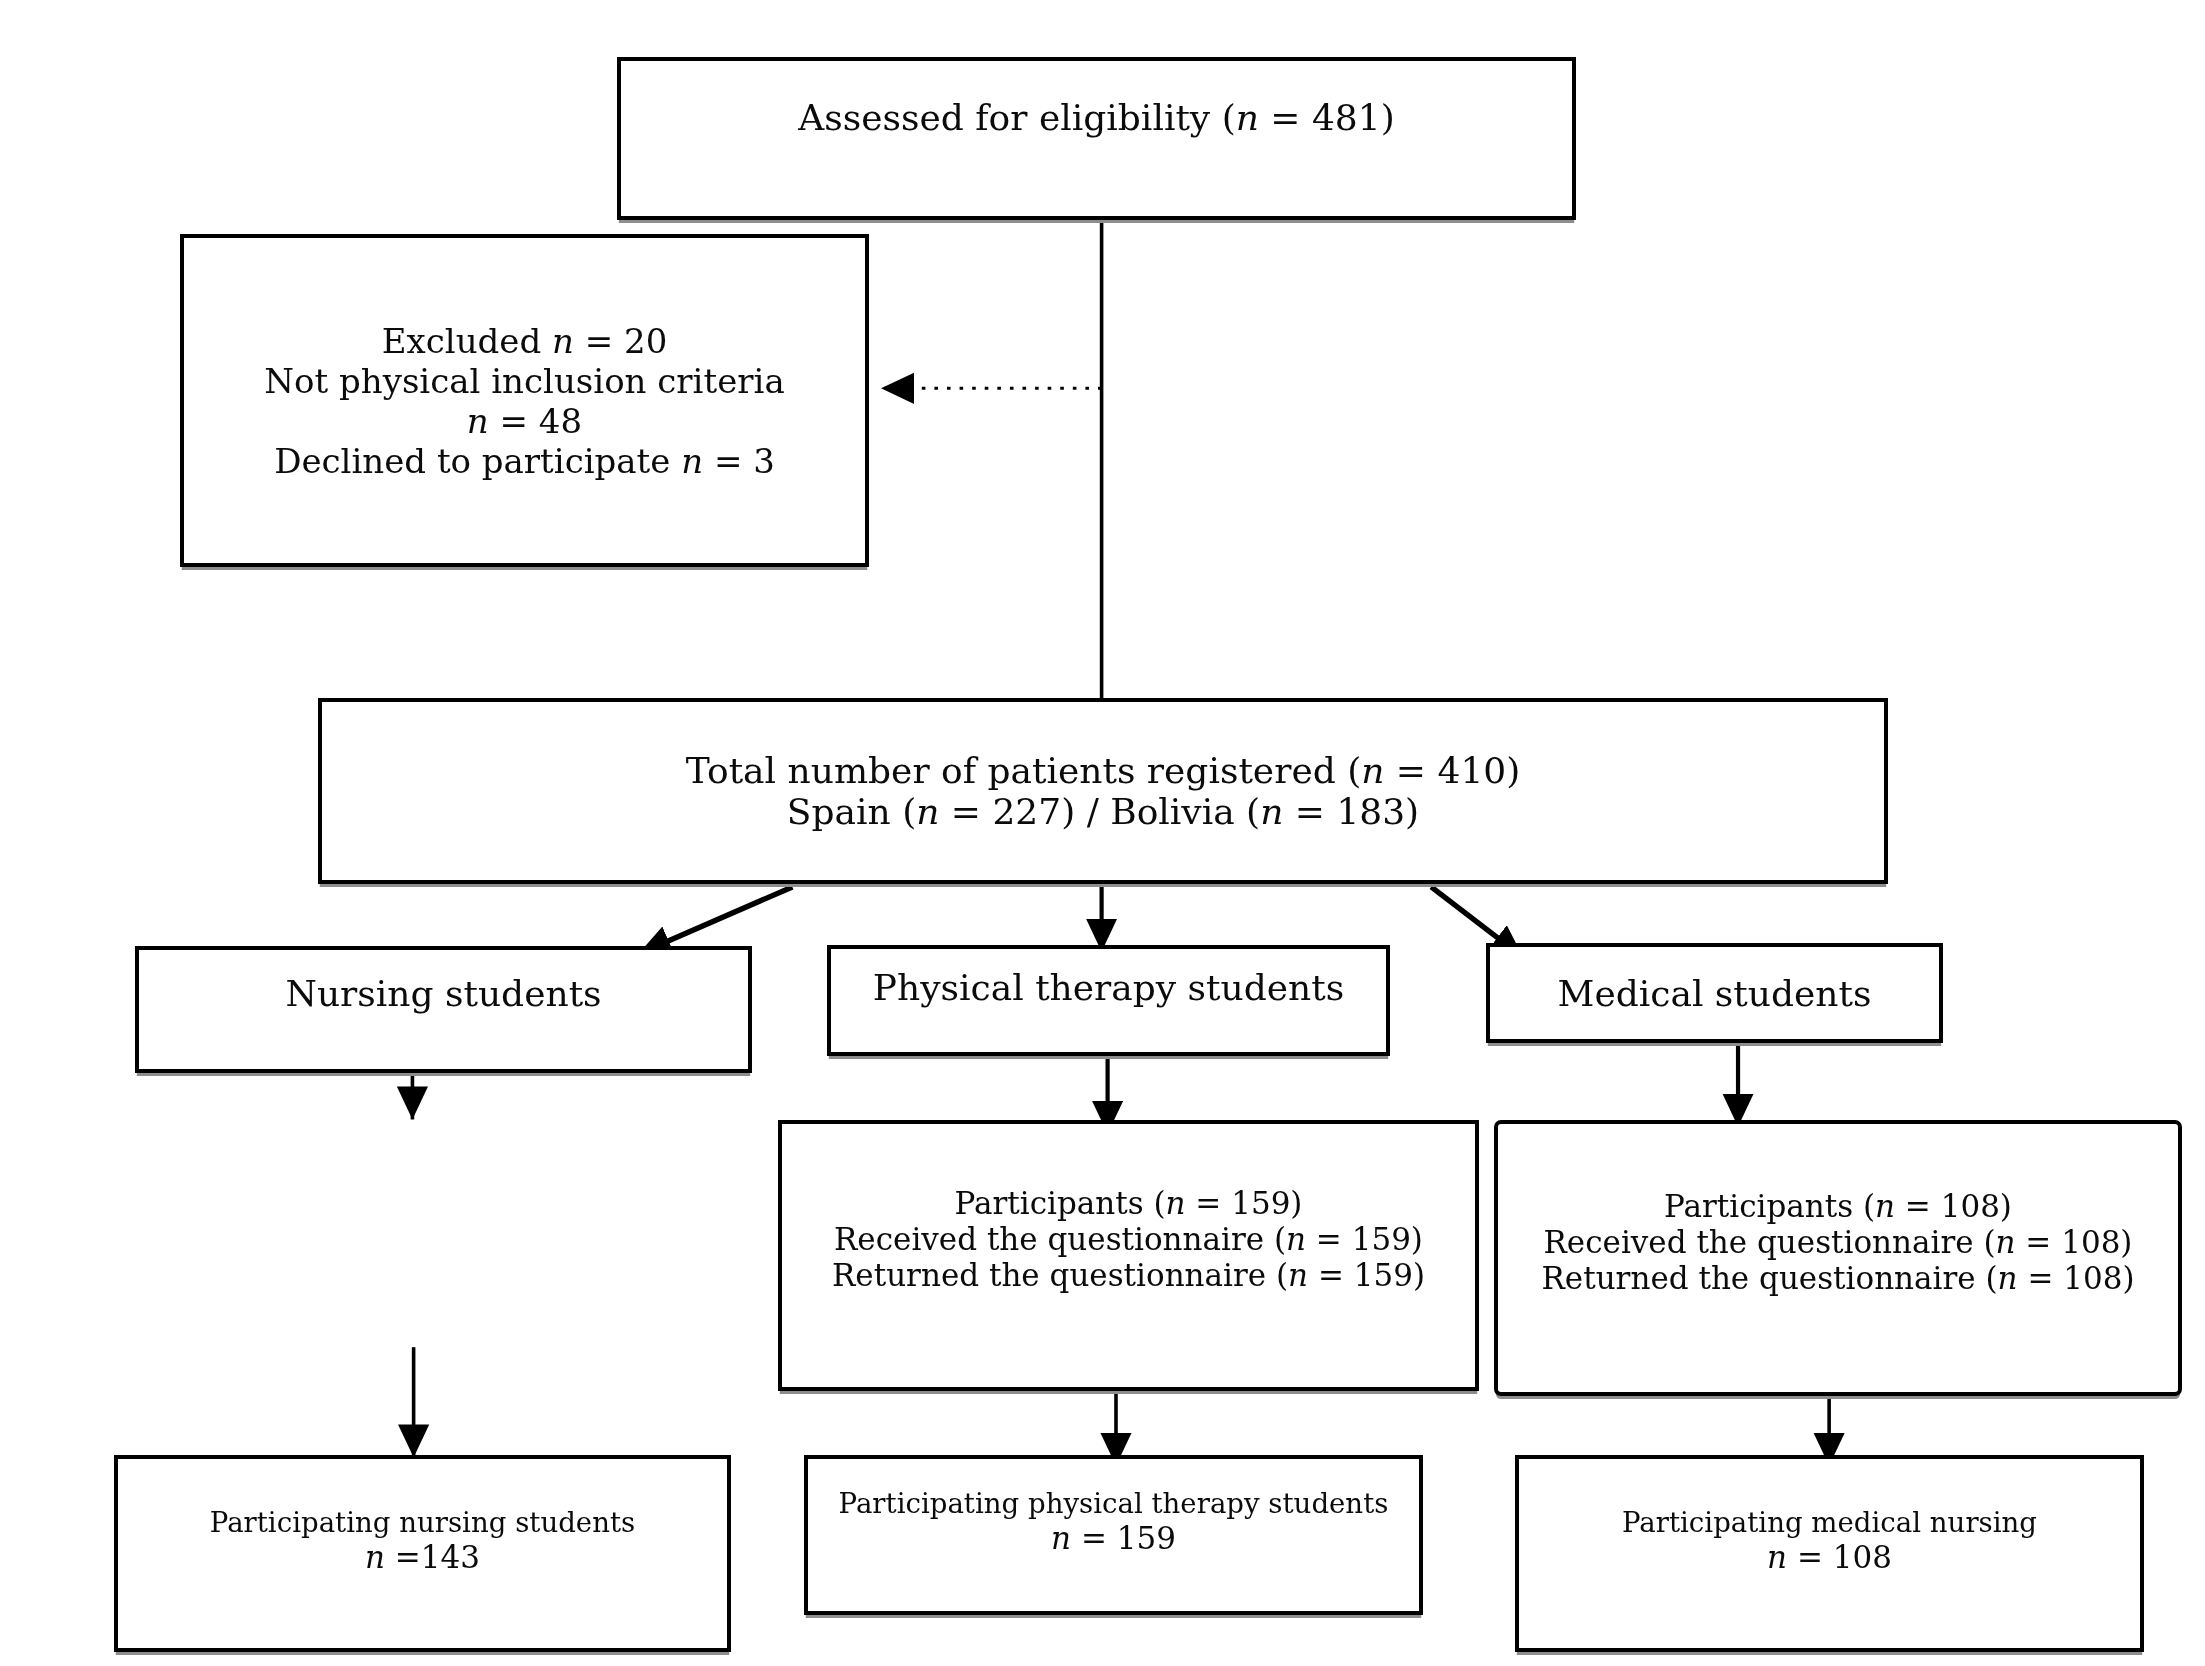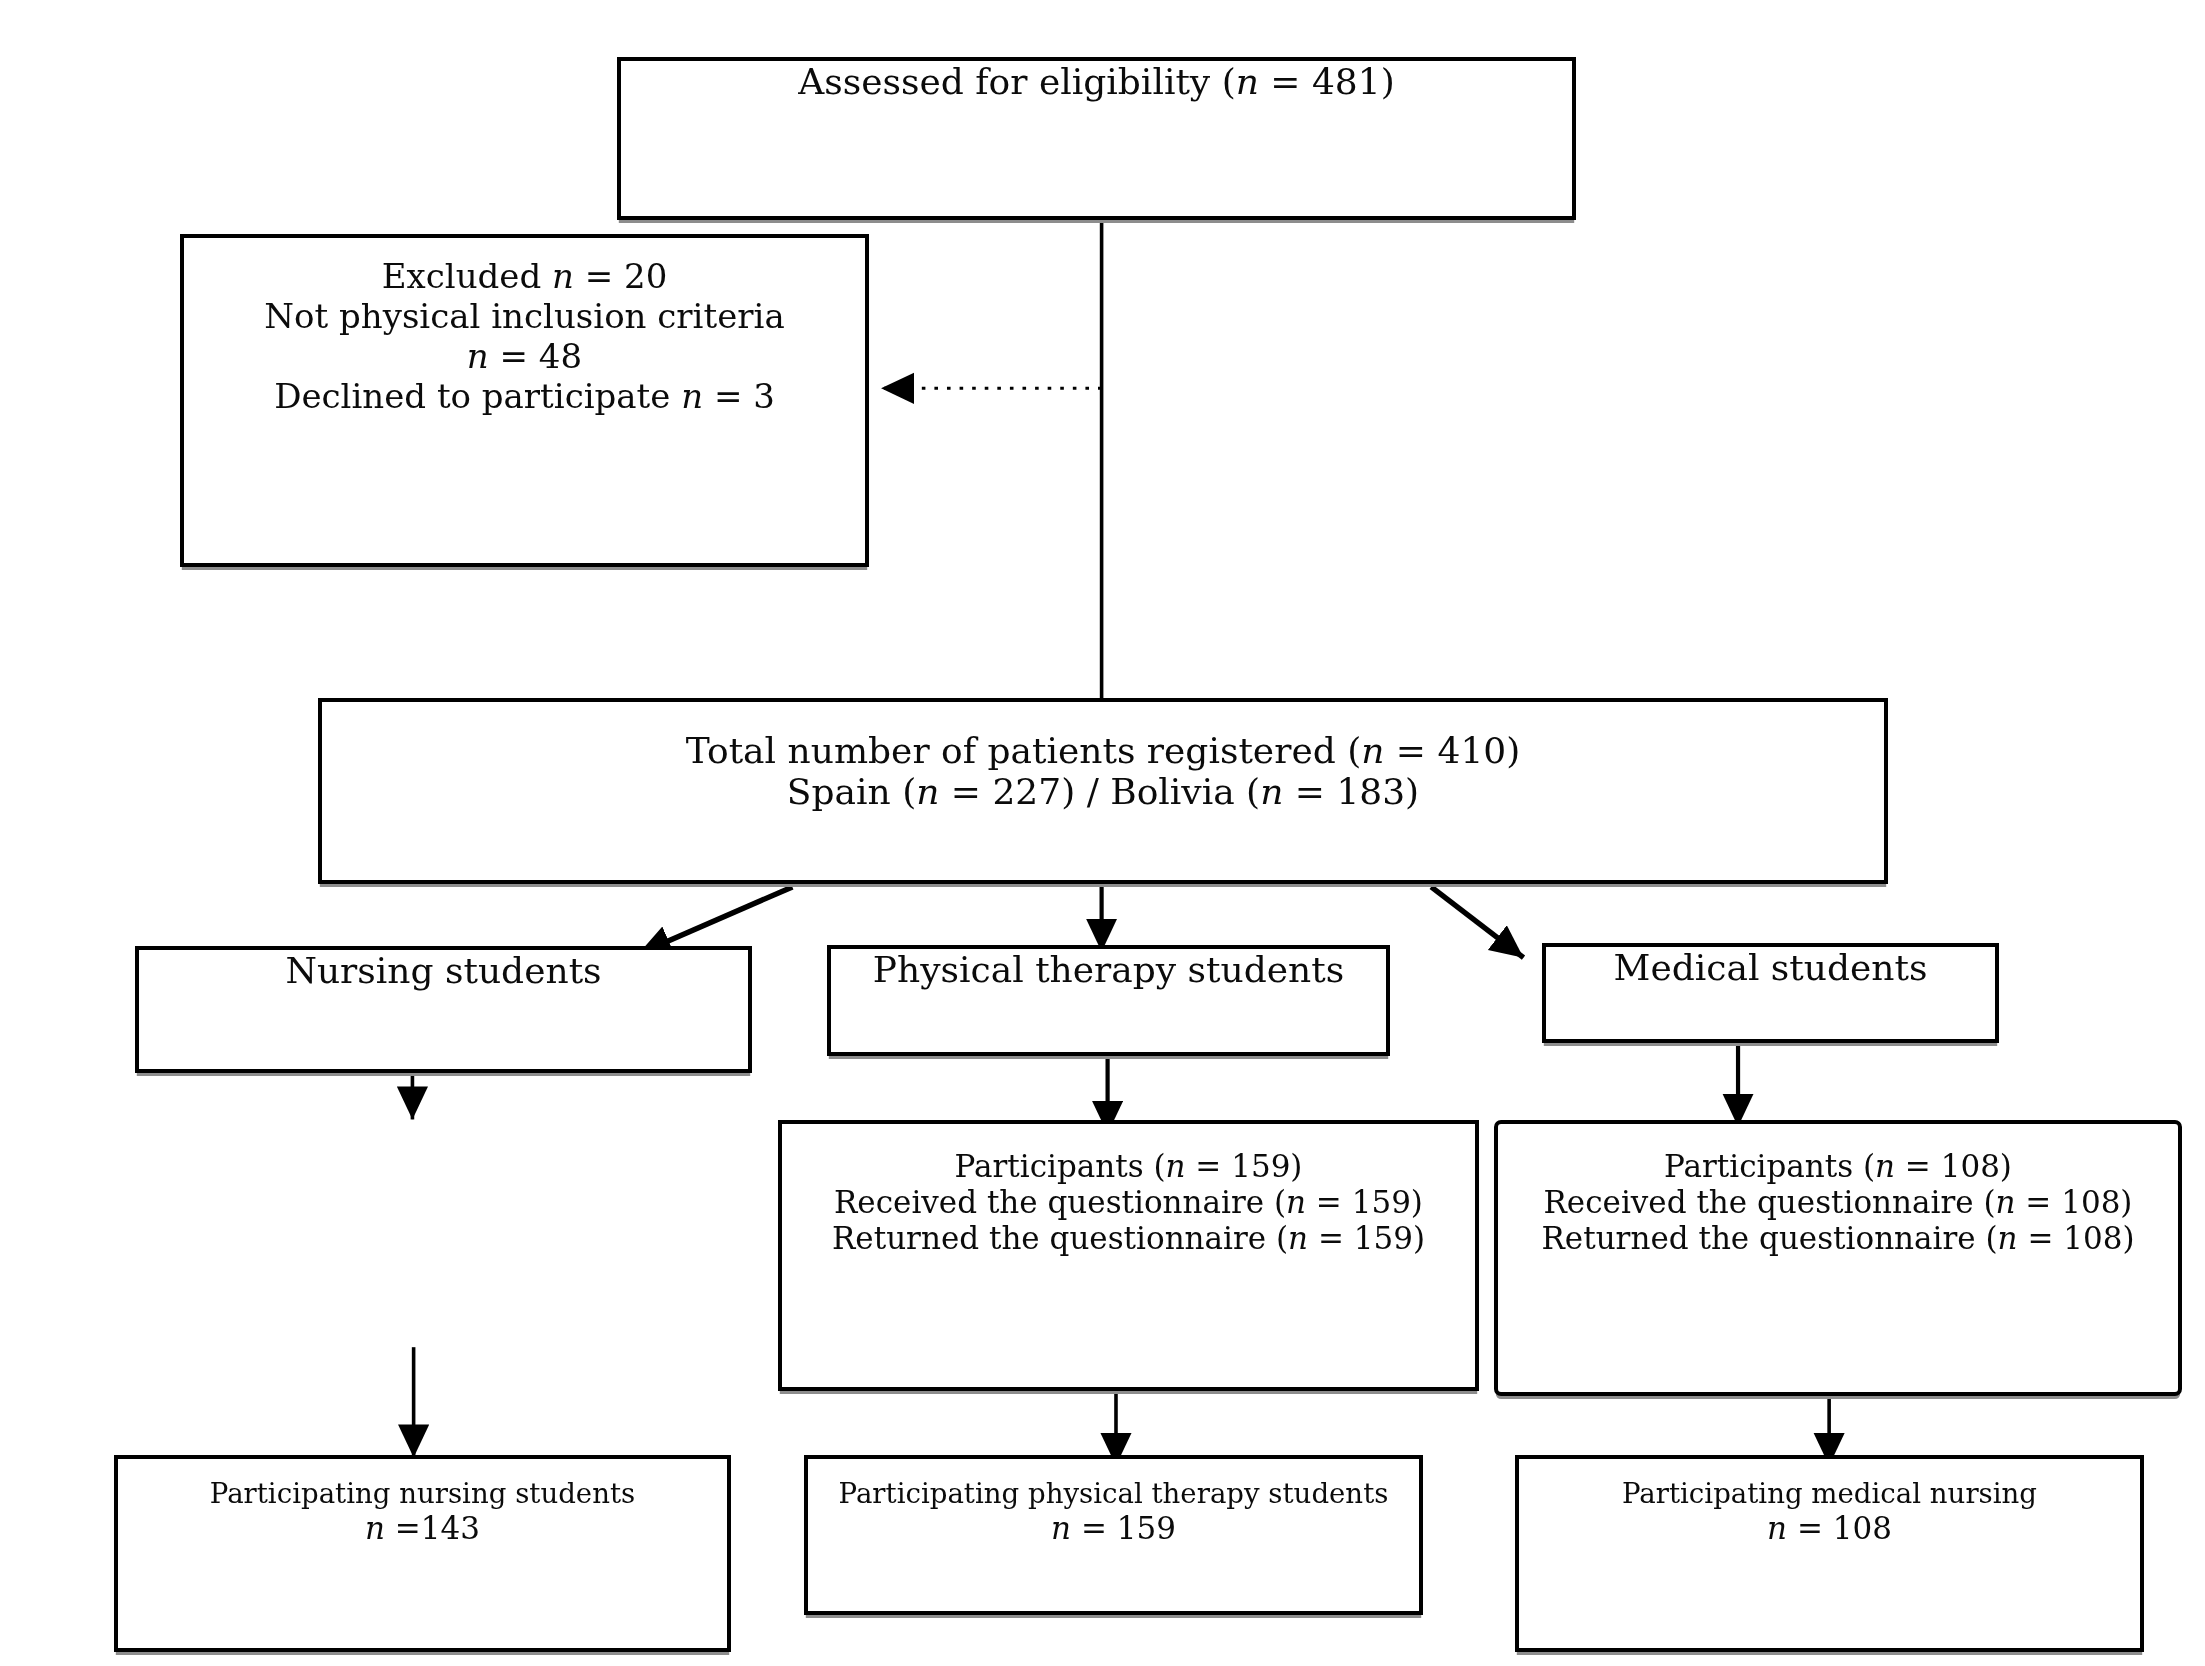--- a/index.html
+++ b/index.html
@@ -17,38 +17,38 @@
     width: 2205px; height: 1666px;
   }
   .box {
     position: absolute;
     background: #ffffff;
     border: 4.2px solid #000000;
     box-shadow: 0 4.8px 0 -1.8px #8d8d8d;
     display: flex;
     flex-direction: column;
     align-items: center;
-    justify-content: flex-start;
+    justify-content: center;
     text-align: center;
     box-sizing: border-box;
   }
   .line { width: 100%; white-space: nowrap; }
   .line em { font-style: italic; }
   .lg { font-size: 36px; }
   .md { font-size: 34px; }
   .sm { font-size: 31px; }
   .xs { font-size: 27.6px; }
 
   
   .assessed { left: 617px; top: 57px;  width: 959px; height: 163px; padding-bottom: 42px; }
   .excluded { left: 180px;  top: 234px; width: 689px; height: 333px; padding: 18px 6px; }
   .total    { left: 318px;  top: 698px; width: 1570px; height: 186px; padding: 28px 6px; }
   .branch-0 { left: 135px;  top: 946px; width: 617px; height: 127px; padding-bottom: 33px; }
   .branch-1 { left: 827px; top: 945px; width: 563px;  height: 111px; padding-bottom: 26px; }
-  .branch-2 { left: 1542px; top: 943px; width: 457px;  height: 100px; }
+  .branch-2 { left: 1486px; top: 943px; width: 457px;  height: 100px; }
   .detail-0 { left: 64px;  top: 1120px; width: 686px; height: 271px; padding: 24px 3.6px 57px 3.6px; }
   .detail-1 { left: 778px; top: 1120px; width: 701px; height: 271px; padding: 24px 3.6px 57px 3.6px; }
   .detail-2 { left: 1494px; top: 1120px; width: 688px; height: 276px; padding: 24px 3.6px 57px 3.6px; border-radius: 7px; }
   .result-0 { left: 114px;  top: 1455px; width: 617px; height: 197px; padding: 18px 4.8px 45px 4.8px; }
   .result-1 { left: 804px; top: 1455px; width: 619px; height: 160px; padding: 18px 4.8px 45px 4.8px; }
   .result-2 { left: 1515px; top: 1455px; width: 629px; height: 197px; padding: 18px 4.8px 45px 4.8px; }
 </style>
 </head>
 <body>
 

